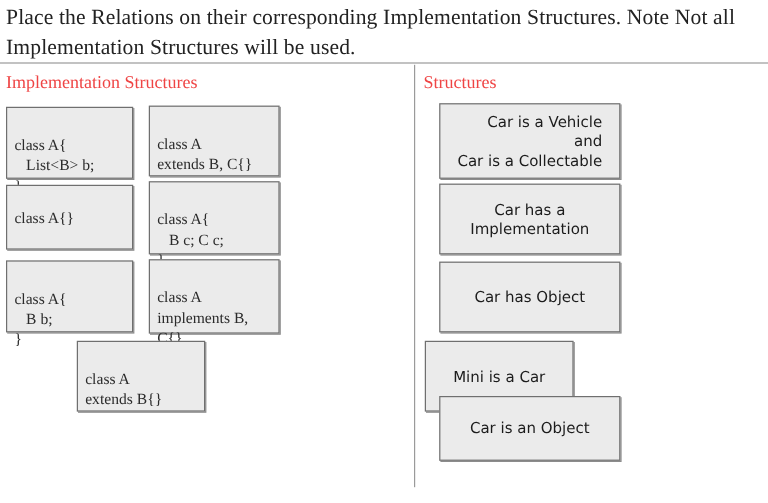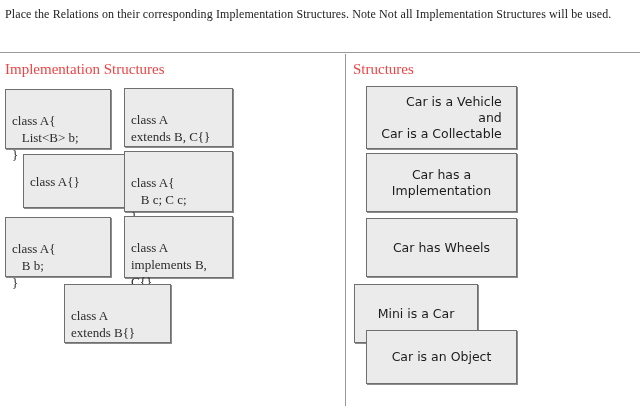--- a/index.html
+++ b/index.html
@@ -15,21 +15,21 @@
     font-family: "Liberation Serif", "DejaVu Serif", serif;
     color: #1a1a1a;
   }
 
   
   #instructions {
     position: absolute;
     left: 5px;
     top: 2px;
     width: 630px;
-    font-size: 12px;
+    font-size: 18px;
     line-height: 25px;
     color: #222222;
     letter-spacing: 0.1px;
   }
 
   
   #top-divider {
     position: absolute;
     left: 0px;
     top: 52px;
@@ -91,21 +91,21 @@
     color: #1c1c1c;
     display: flex;
     align-items: center;
     justify-content: center;
     text-align: center;
     white-space: pre-line;
   }
 
   
   #impl-0 { left: 5px;   top: 89px;  width: 106px; height: 60px; }
-  #impl-1 { left: 23px;   top: 154px; width: 106px; height: 54px; }
+  #impl-1 { left: 5px;   top: 154px; width: 106px; height: 54px; }
   #impl-2 { left: 5px;   top: 217px; width: 106px; height: 60px; }
 
   
   #impl-3 { left: 124px; top: 88px;  width: 109px; height: 59px; }
   #impl-4 { left: 124px; top: 151px; width: 109px; height: 61px; }
   #impl-5 { left: 124px; top: 216px; width: 109px; height: 62px; }
 
   
   #impl-6 { left: 64px;  top: 284px; width: 107px; height: 59px; }
 
@@ -153,17 +153,17 @@
 <div id="impl-6" class="box impl-box">class A
 extends B{}</div>
 
 <div id="rel-0" class="box rel-box">Car is a Vehicle
 and
 Car is a Collectable</div>
 
 <div id="rel-1" class="box rel-box">Car has a
 Implementation</div>
 
-<div id="rel-2" class="box rel-box">Car has Wheels</div>
+<div id="rel-2" class="box rel-box">Car has Object</div>
 
 <div id="rel-3" class="box rel-box">Mini is a Car</div>
 
 <div id="rel-4" class="box rel-box">Car is an Object</div>
 
 </body></html>

